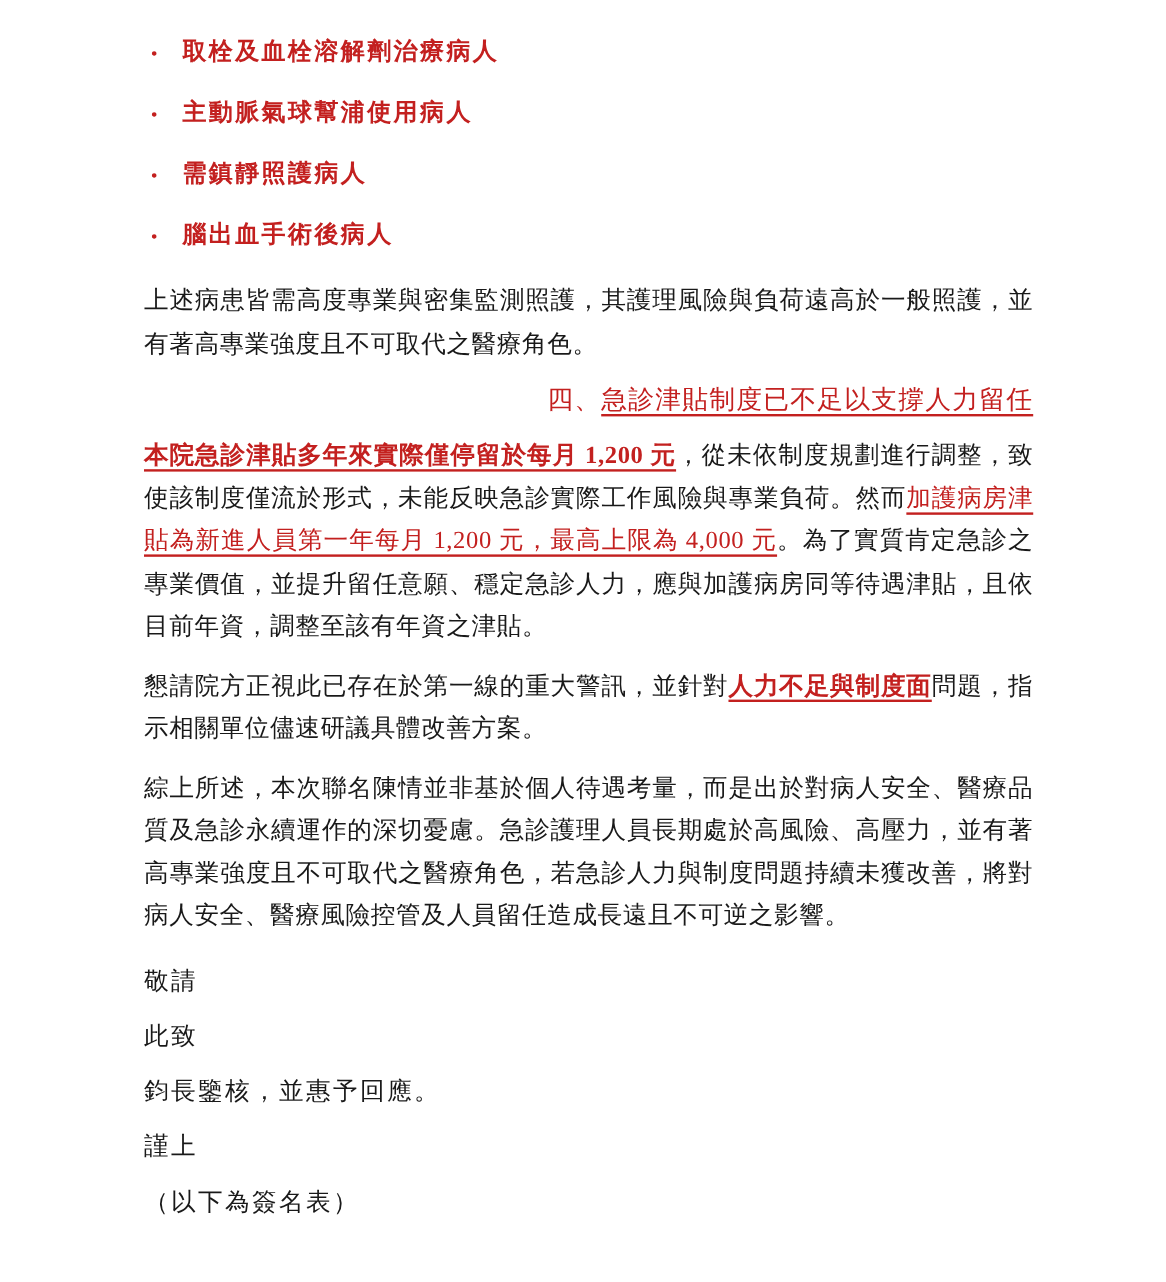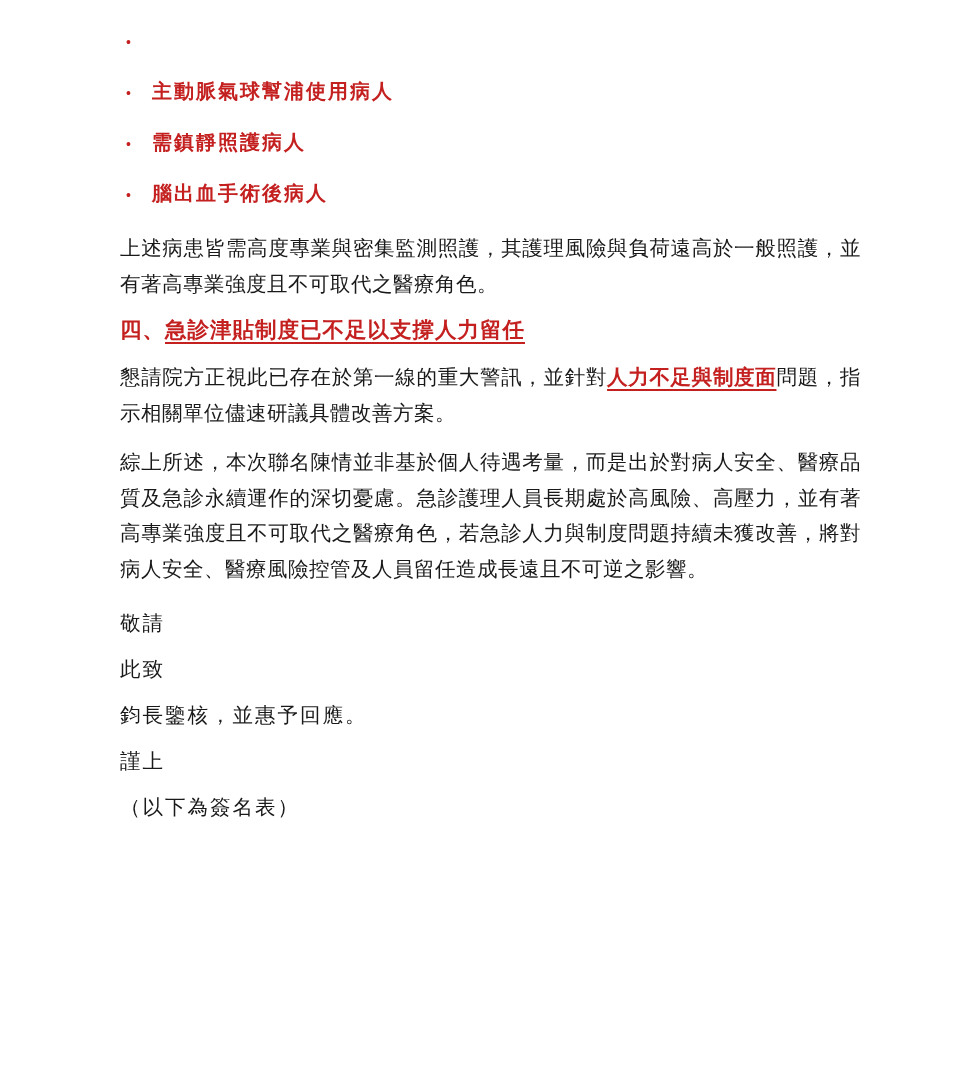--- a/index.html
+++ b/index.html
@@ -39,23 +39,24 @@
     font-size:20.5px;
     line-height:35.5px;
     text-align:justify;
     text-justify:inter-ideograph;
     letter-spacing:0.5px;
   }
   .heading{
     margin:14px 0 16px 0;
     font-size:21.5px;
     line-height:28px;
-    font-weight:bold;
+    font-weight:normal;
     color:var(--red);
     letter-spacing:1px;
+    text-align:right;
   }
   .red{color:var(--red);}
   .bold{font-weight:bold;}
   .underline{
     text-decoration:underline;
     text-decoration-thickness:2px;
     text-underline-offset:5px;
   }
   
   .closing-line{
@@ -67,39 +68,41 @@
   .closing-block{margin-top:23px;}
 </style>
 </head>
 <body>
 
 <div class="doc">
 
   <ul class="bullet-list">
     <li class="bullet-item">
       <span class="bullet-marker">•</span>
+      <span class="bullet-text">取栓及血栓溶解劑治療病人</span>
     </li>
     <li class="bullet-item">
       <span class="bullet-marker">•</span>
       <span class="bullet-text">主動脈氣球幫浦使用病人</span>
     </li>
     <li class="bullet-item">
       <span class="bullet-marker">•</span>
       <span class="bullet-text">需鎮靜照護病人</span>
     </li>
     <li class="bullet-item">
       <span class="bullet-marker">•</span>
       <span class="bullet-text">腦出血手術後病人</span>
     </li>
   </ul>
 
   <p class="para">上述病患皆需高度專業與密集監測照護，其護理風險與負荷遠高於一般照護，並有著高專業強度且不可取代之醫療角色。</p>
 
   <h2 class="heading"><span>四、</span><span class="underline">急診津貼制度已不足以支撐人力留任</span></h2>
 
+  <p class="para"><span class="red bold underline">本院急診津貼多年來實際僅停留於每月 1,200 元</span><span>，從未依制度規劃進行調整，致使該制度僅流於形式，未能反映急診實際工作風險與專業負荷。然而</span><span class="red underline">加護病房津貼為新進人員第一年每月 1,200 元，最高上限為 4,000 元</span><span>。為了實質肯定急診之專業價值，並提升留任意願、穩定急診人力，應與加護病房同等待遇津貼，且依目前年資，調整至該有年資之津貼。</span></p>
 
   <p class="para"><span>懇請院方正視此已存在於第一線的重大警訊，並針對</span><span class="red bold underline">人力不足與制度面</span><span>問題，指示相關單位儘速研議具體改善方案。</span></p>
 
   <p class="para">綜上所述，本次聯名陳情並非基於個人待遇考量，而是出於對病人安全、醫療品質及急診永續運作的深切憂慮。急診護理人員長期處於高風險、高壓力，並有著高專業強度且不可取代之醫療角色，若急診人力與制度問題持續未獲改善，將對病人安全、醫療風險控管及人員留任造成長遠且不可逆之影響。</p>
 
   <div class="closing-block">
     <p class="closing-line">敬請</p>
     <p class="closing-line">此致</p>
     <p class="closing-line">鈞長鑒核，並惠予回應。</p>
     <p class="closing-line">謹上</p>

